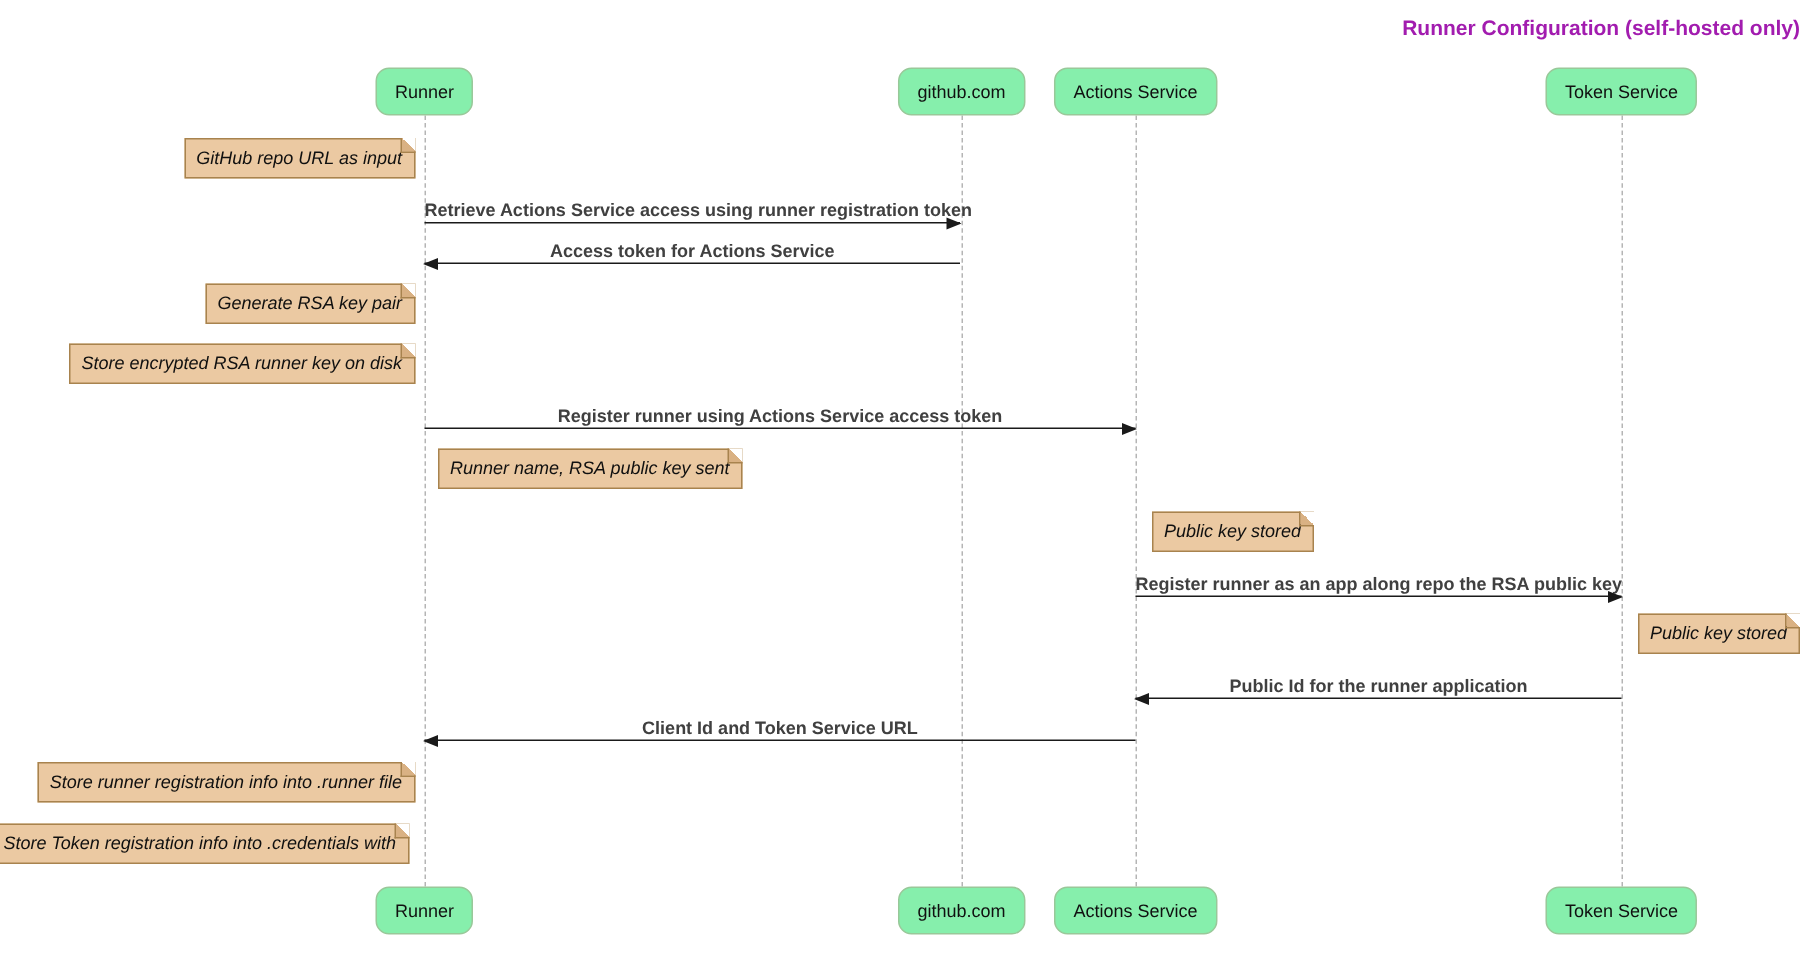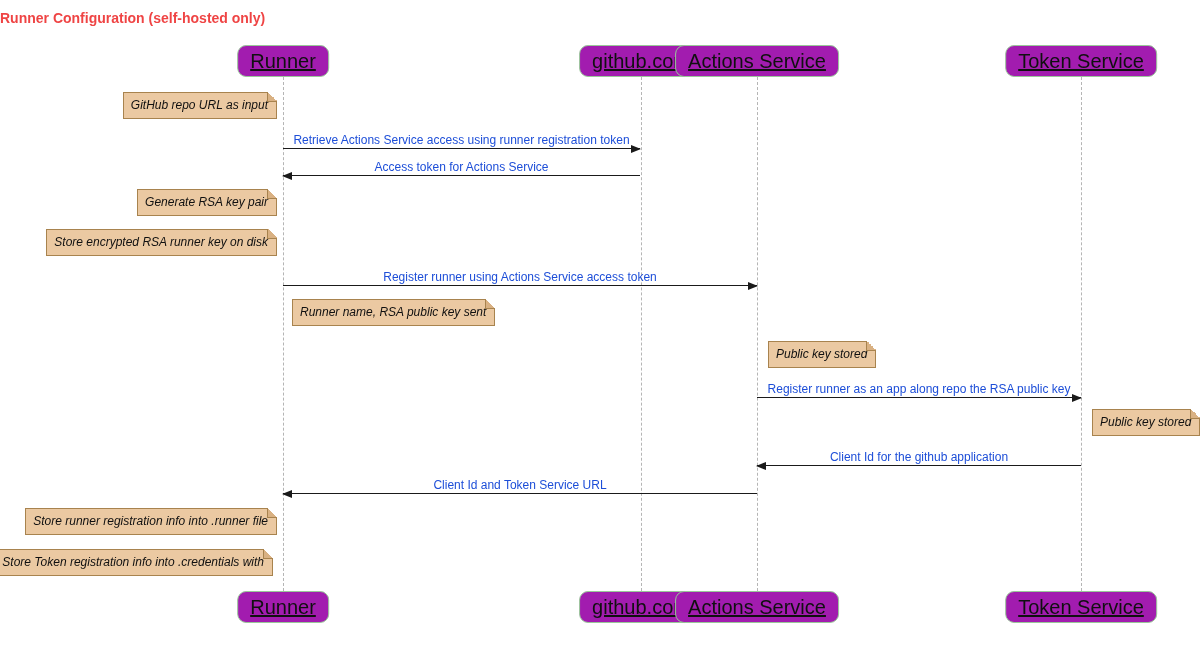--- a/index.html
+++ b/index.html
@@ -9,45 +9,44 @@
     height: 647px;
     background: #ffffff;
     font-family: "Liberation Sans", sans-serif;
     color: #101010;
     overflow: hidden;
   }
   .title {
     position: absolute;
     top: 10px; left: 0;
     width: 100%;
-    text-align: left;
+    text-align: right;
     font-size: 14px;
     font-weight: bold;
-    color: #ef4444;
+    color: #a21caf;
   }
   .lifeline {
     position: absolute;
     top: 77px;
     height: 514px;
     width: 0;
     border-left: 1px dashed #B5B5B5;
   }
   .participant {
     position: absolute;
     transform: translateX(-50%);
-    background: #a21caf;
+    background: #86efac;
     border: 1px solid #99C899;
     border-radius: 9px;
     height: 30px;
     line-height: 30px;
     padding: 0 12px;
-    font-size: 20px;
+    font-size: 12px;
     white-space: nowrap;
     color: #101010;
-    text-decoration: underline;
   }
   .note {
     position: absolute;
     background: #EBC9A2;
     border: 1px solid #A8834E;
     padding: 5px 8px 5px 7px;
     font-size: 12px;
     line-height: 15px;
     white-space: nowrap;
     color: #101010;
@@ -67,21 +66,22 @@
     height: 0;
     border-top: 1px solid #1A1A1A;
   }
   .arrow .msg {
     position: absolute;
     bottom: 2px; left: 0;
     width: 100%;
     text-align: center;
     font-size: 12px;
     white-space: nowrap;
-    color: #1d4ed8;
+    color: #404040;
+    font-weight: bold;
   }
   .head {
     position: absolute;
     top: -4px;
     width: 0; height: 0;
     border-top: 4px solid transparent;
     border-bottom: 4px solid transparent;
   }
   .head.right { right: -1px; border-left: 10px solid #1A1A1A; }
   .head.left  { left: -1px;  border-right: 10px solid #1A1A1A; }
@@ -122,21 +122,21 @@
     <span class="msg">Register runner using Actions Service access token</span>
     <span class="head right"></span>
   </div>
 
   <div class="arrow" style="left:757px;top:397px;width:324px">
     <span class="msg">Register runner as an app along repo the RSA public key</span>
     <span class="head right"></span>
   </div>
 
   <div class="arrow" style="left:757px;top:465px;width:324px">
-    <span class="msg">Client Id for the github application</span>
+    <span class="msg">Public Id for the runner application</span>
     <span class="head left"></span>
   </div>
 
   <div class="arrow" style="left:283px;top:493px;width:474px">
     <span class="msg">Client Id and Token Service URL</span>
     <span class="head left"></span>
   </div>
 
   <div class="note" style="right:923px;top:92px">GitHub repo URL as input</div>
   <div class="note" style="right:923px;top:189px">Generate RSA key pair</div>

